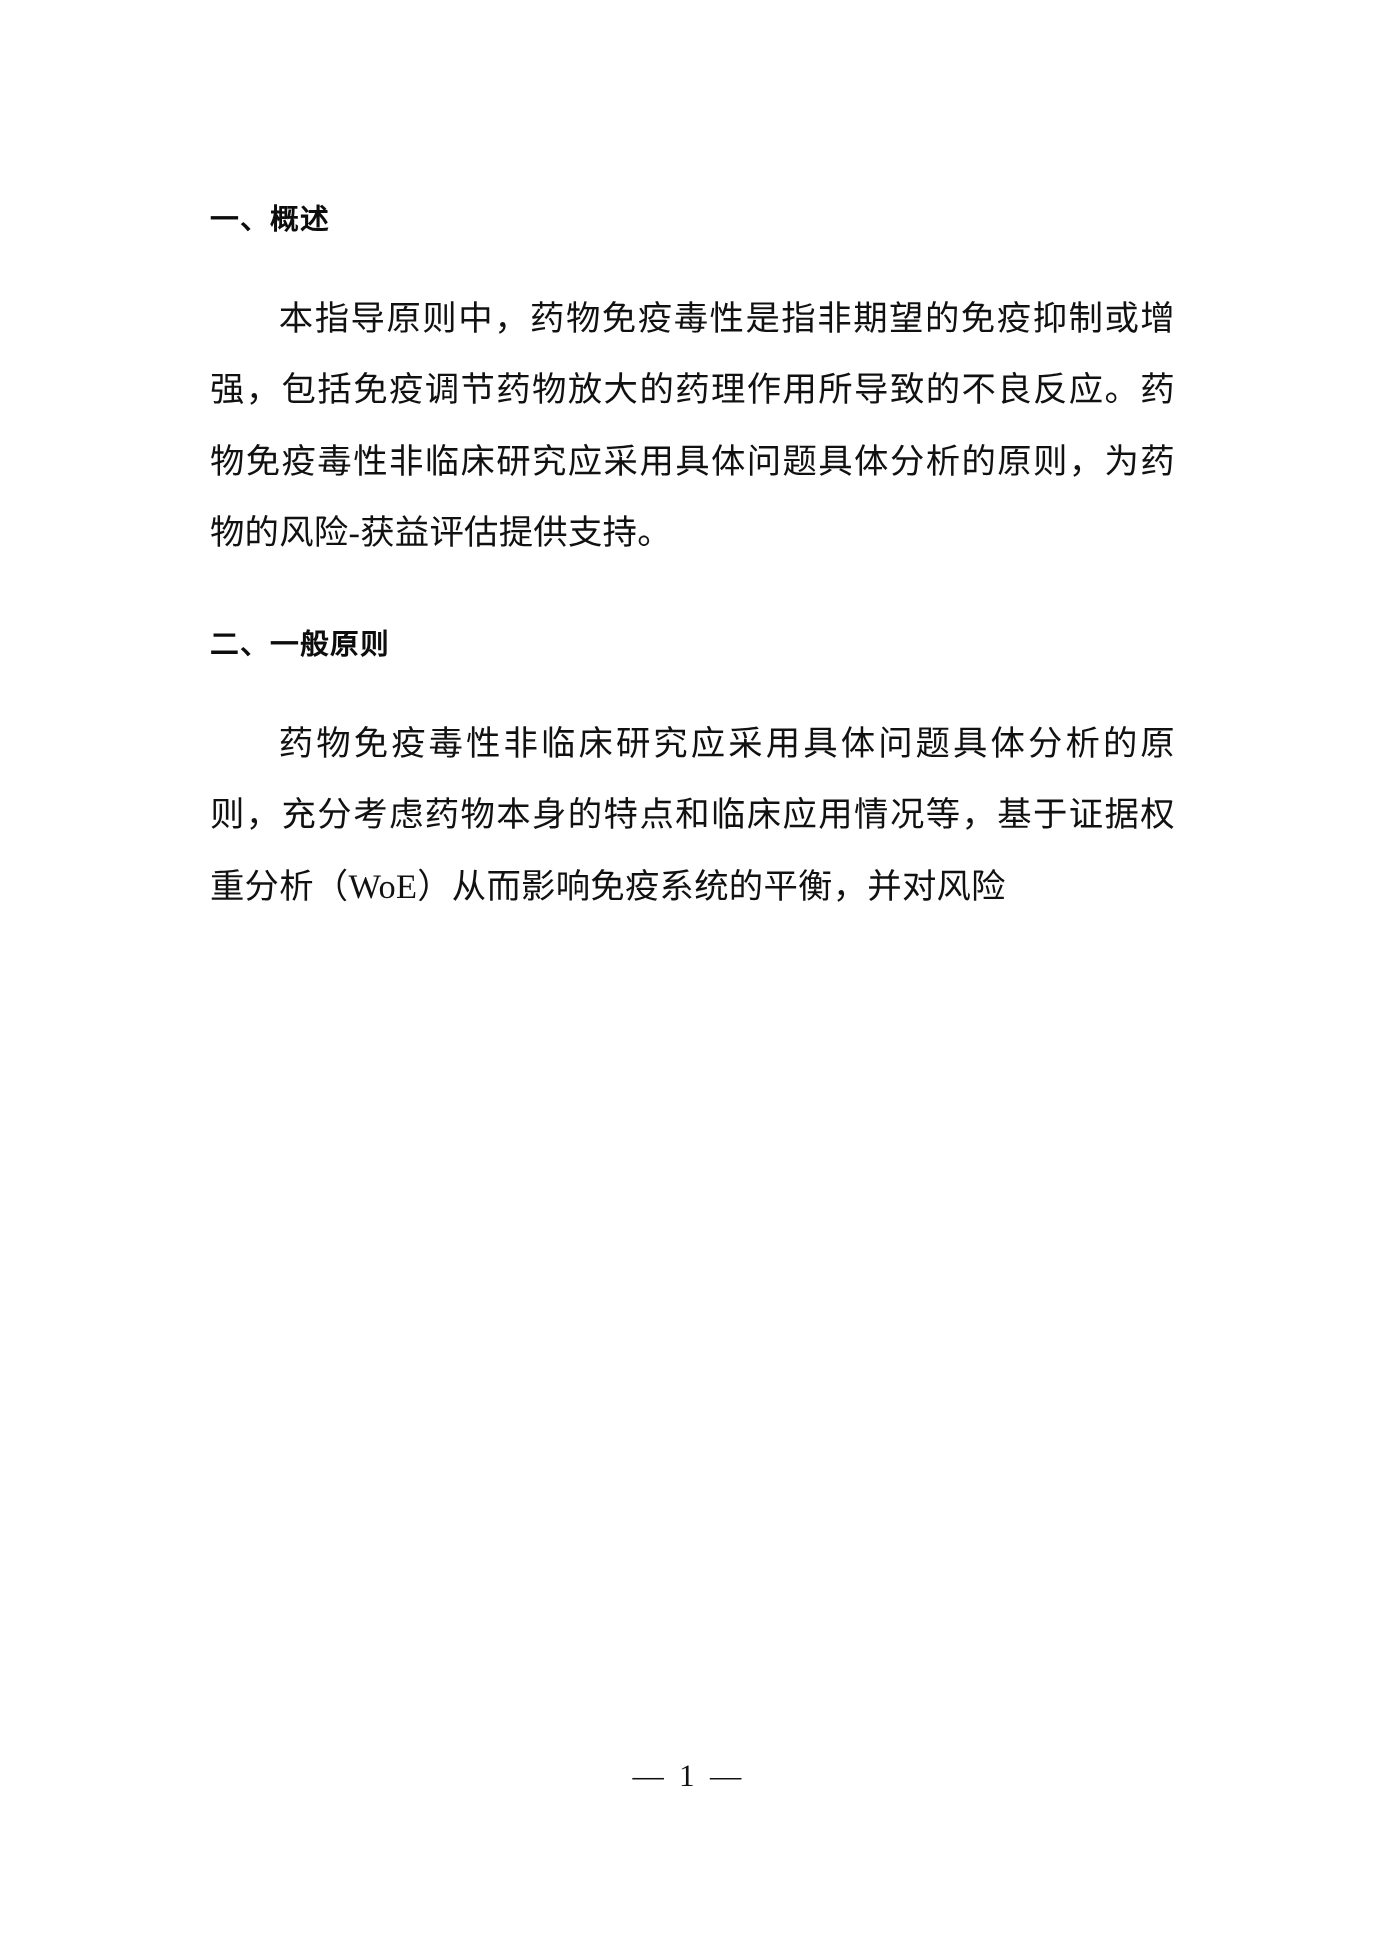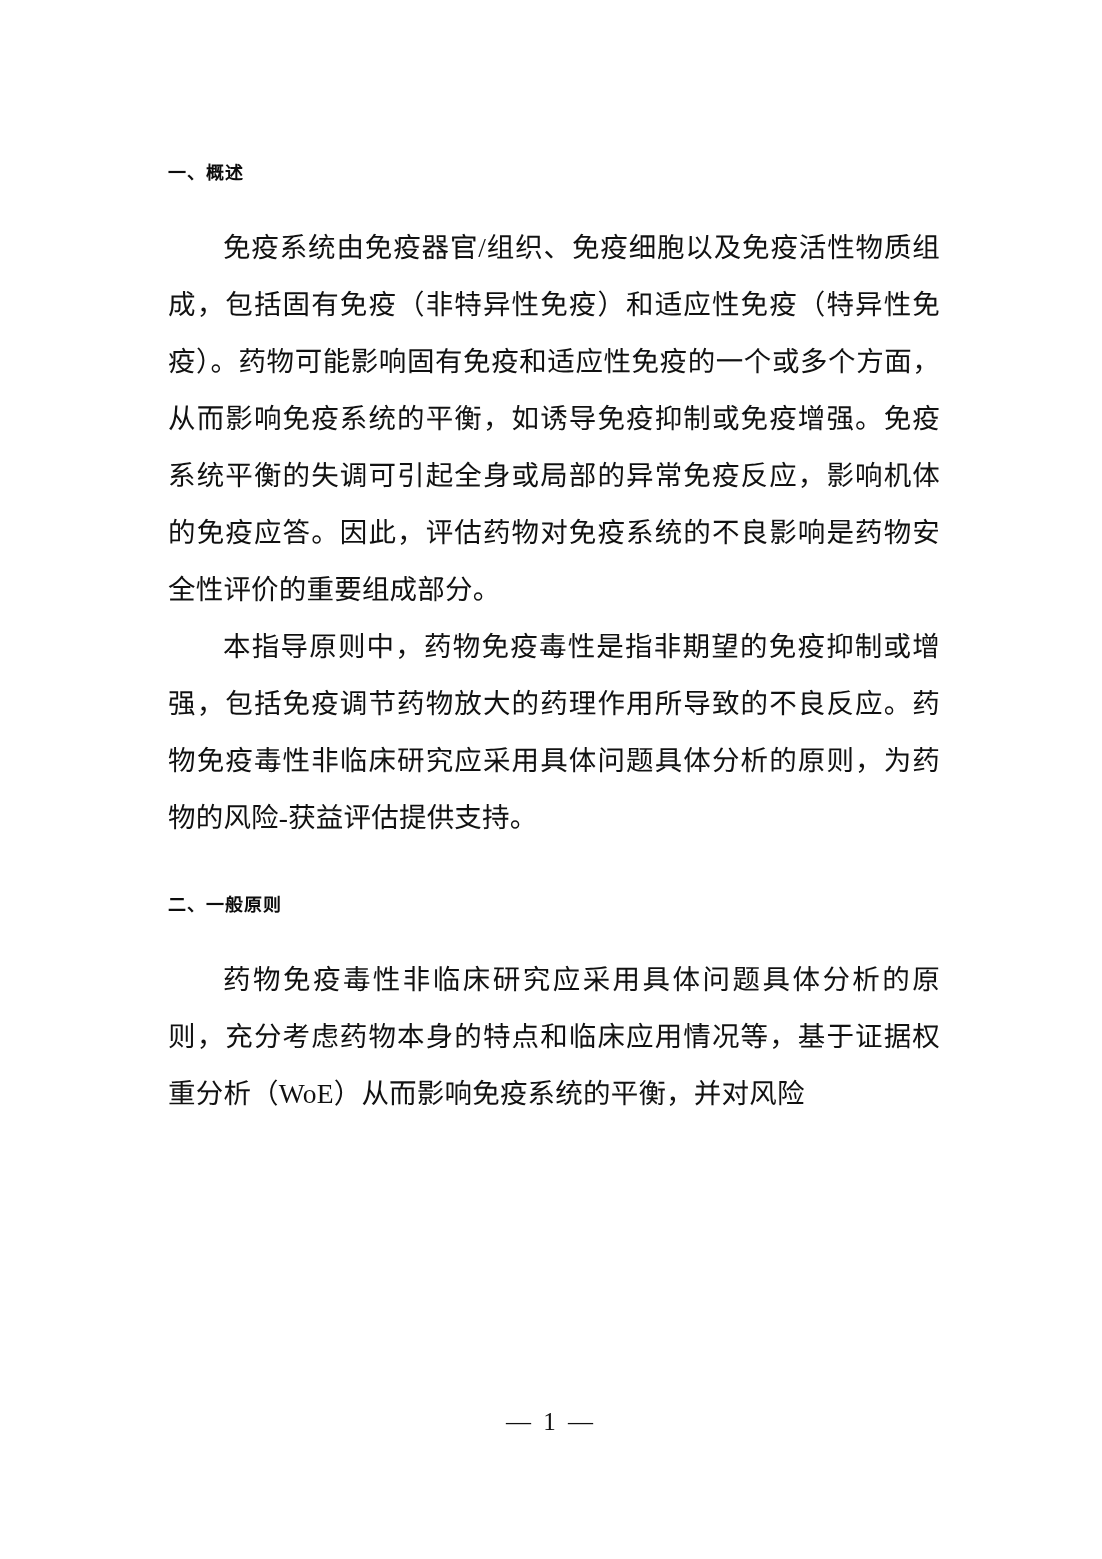--- a/index.html
+++ b/index.html
@@ -18,21 +18,21 @@
     color: #101010;
   }
   .content {
     position: absolute;
     left: 168px;
     top: 160px;
     width: 772px;
   }
   h2.section-heading {
     font-family: "DejaVu Sans", "Liberation Sans", sans-serif;
-    font-size: 18px;
+    font-size: 23px;
     font-weight: bold;
     letter-spacing: 1px;
     margin: 0 0 34px 0;
     line-height: 1.4;
     color: #0d0d0d;
   }
   h2.section-heading.second {
     margin-top: 46px;
   }
   p.body-para {
@@ -58,21 +58,20 @@
   }
 </style>
 </head>
 <body>
 
 <div class="page">
   <div class="content">
 
     <h2 class="section-heading">一、概述</h2>
 
-    <p class="body-para">免疫系统由免疫器官/组织、免疫细胞以及免疫活性物质组成，包括固有免疫（非特异性免疫）和适应性免疫（特异性免疫）。药物可能影响固有免疫和适应性免疫的一个或多个方面，从而影响免疫系统的平衡，如诱导免疫抑制或免疫增强。免疫系统平衡的失调可引起全身或局部的异常免疫反应，影响机体的免疫应答。因此，评估药物对免疫系统的不良影响是药物安全性评价的重要组成部分。</p>
 
     <p class="body-para">本指导原则中，药物免疫毒性是指非期望的免疫抑制或增强，包括免疫调节药物放大的药理作用所导致的不良反应。药物免疫毒性非临床研究应采用具体问题具体分析的原则，为药物的风险-获益评估提供支持。</p>
 
 
     <h2 class="section-heading second">二、一般原则</h2>
 
     <p class="body-para">药物免疫毒性非临床研究应采用具体问题具体分析的原则，充分考虑药物本身的特点和临床应用情况等，基于证据权重分析（WoE）从而影响免疫系统的平衡，并对风险</p>
 
   </div>
 

